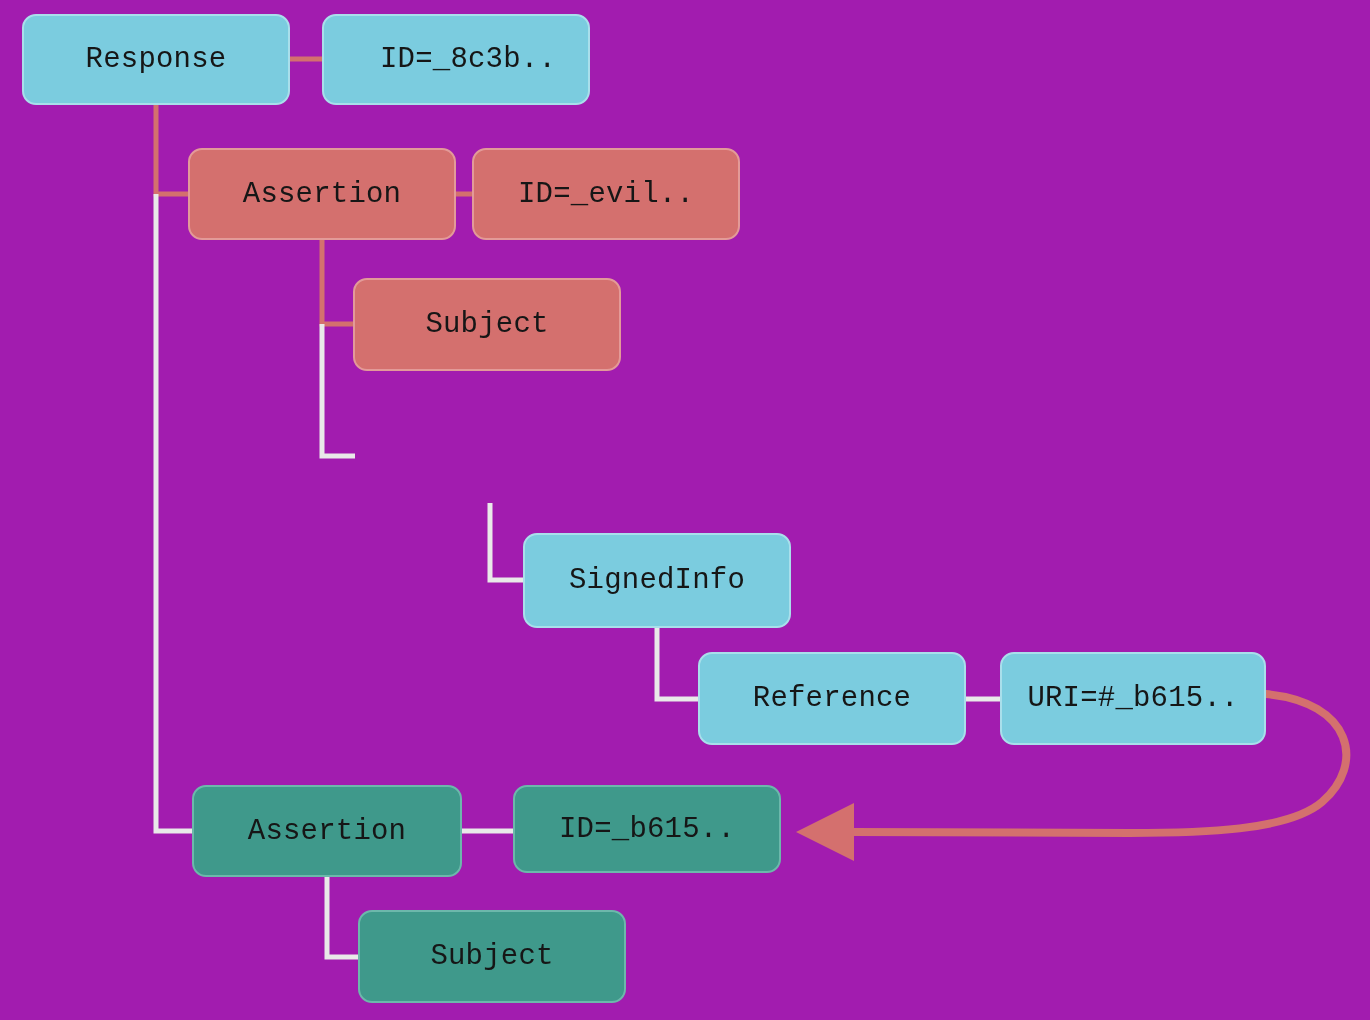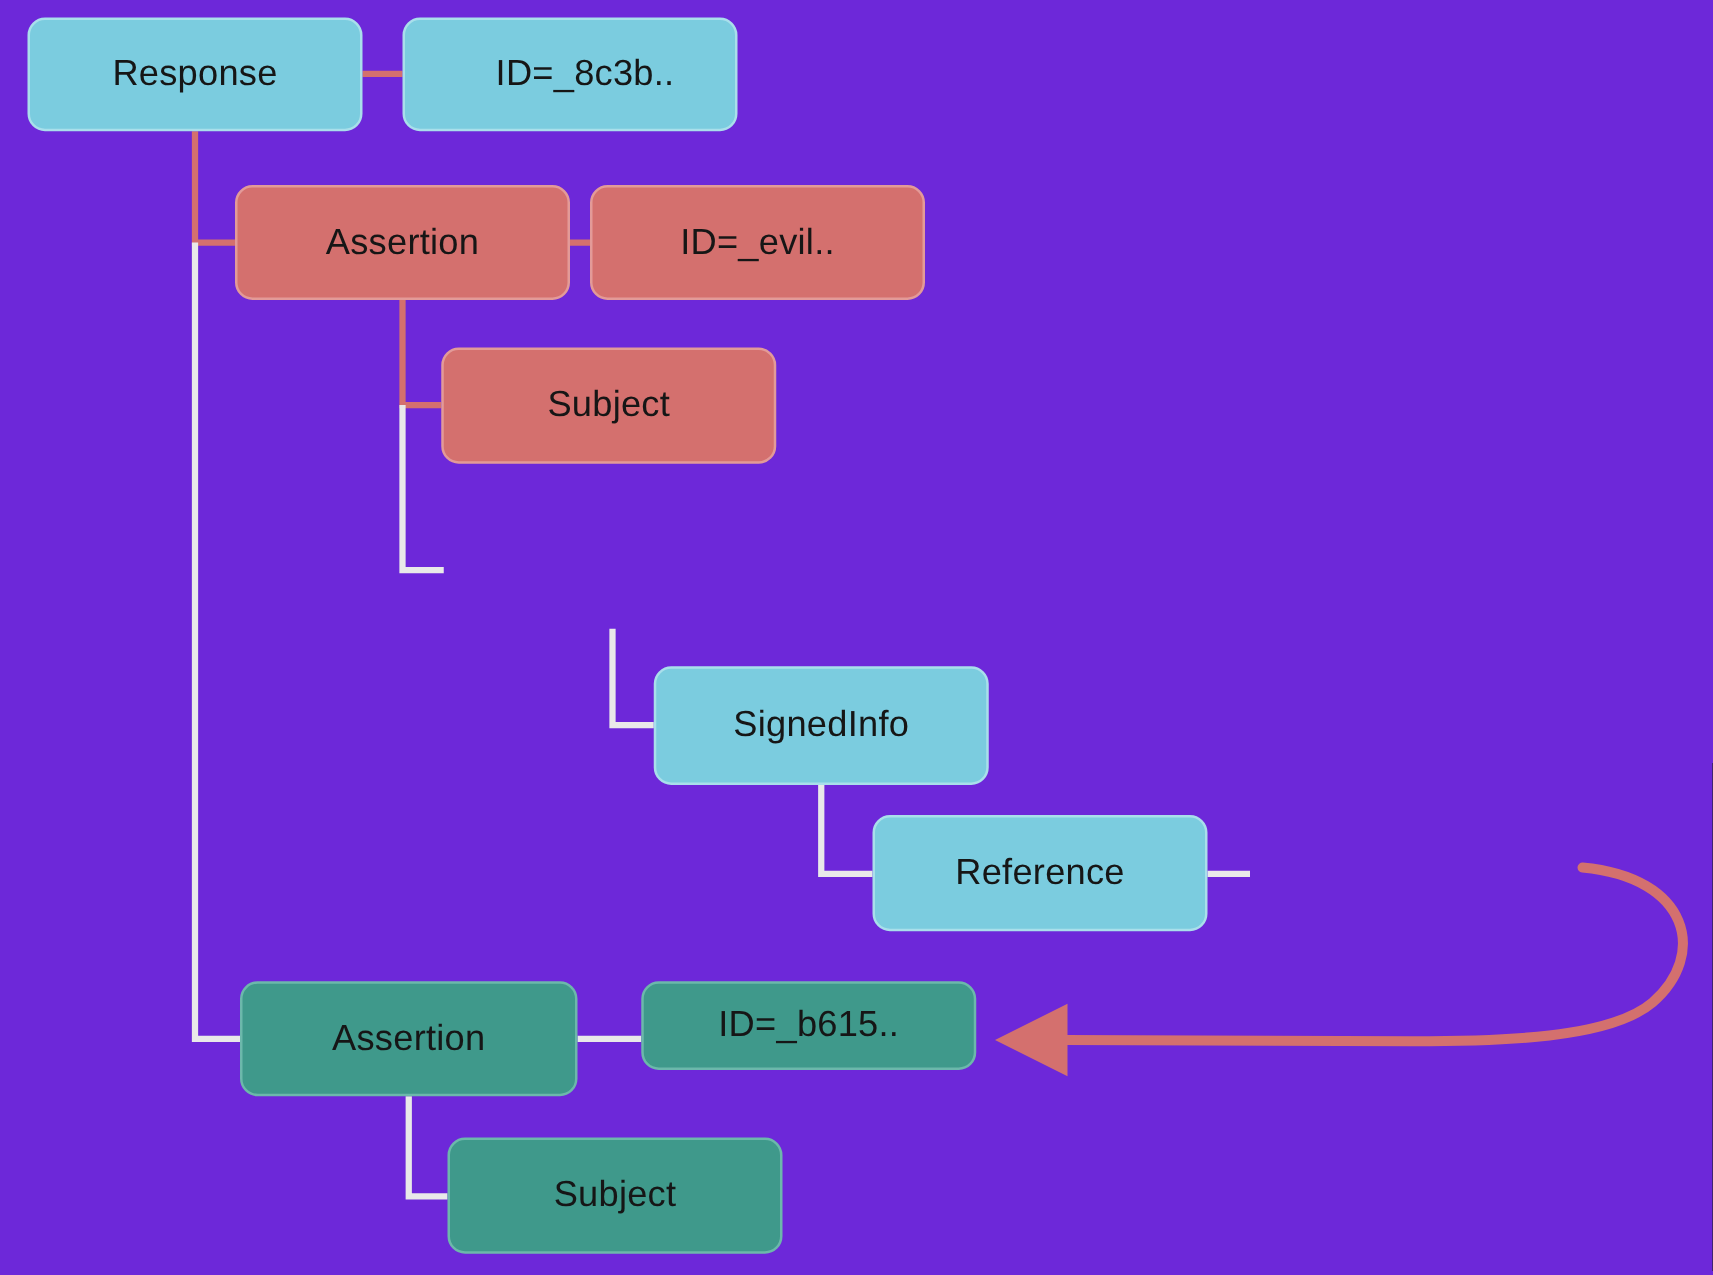--- a/index.html
+++ b/index.html
@@ -4,23 +4,23 @@
 <style>
   html, body {
     margin: 0;
     padding: 0;
     background: #212121;
   }
   #canvas {
     position: relative;
     width: 1370px;
     height: 1020px;
-    background: #6d28d9;
+    background: #a21caf;
     overflow: hidden;
-    font-family: Liberation Sans, sans-serif;
+    font-family: Liberation Mono, monospace;
   }
   #edges {
     position: absolute;
     left: 0;
     top: 0;
     width: 1370px;
     height: 1020px;
   }
   .node {
     position: absolute;
@@ -81,17 +81,18 @@
     <polygon points="796,832 854,803 854,861" fill="#d4706e"></polygon>
   </svg>
 
   <div class="node cyan" style="left:22px;  top:14px;  width:268px; height:91px;">Response</div>
   <div class="node cyan" style="left:322px; top:14px;  width:268px; height:91px;padding-left:24px;">ID=_8c3b..</div>
   <div class="node red" style="left:188px; top:148px; width:268px; height:92px;">Assertion</div>
   <div class="node red" style="left:472px; top:148px; width:268px; height:92px;">ID=_evil..</div>
   <div class="node red" style="left:353px; top:278px; width:268px; height:93px;">Subject</div>
   <div class="node cyan" style="left:698px; top:652px; width:268px; height:93px;">Reference</div>
   <div class="node cyan" style="left:523px; top:533px; width:268px; height:95px;">SignedInfo</div>
+  <div class="node cyan" style="left:1000px;top:652px; width:266px; height:93px;">URI=#_b615..</div>
   <div class="node teal" style="left:192px; top:785px; width:270px; height:92px;">Assertion</div>
-  <div class="node teal" style="left:513px; top:785px; width:268px; height:71px;">ID=_b615..</div>
+  <div class="node teal" style="left:513px; top:785px; width:268px; height:88px;">ID=_b615..</div>
   <div class="node teal" style="left:358px; top:910px; width:268px; height:93px;">Subject</div>
 
 </div>
 
 </body></html>

